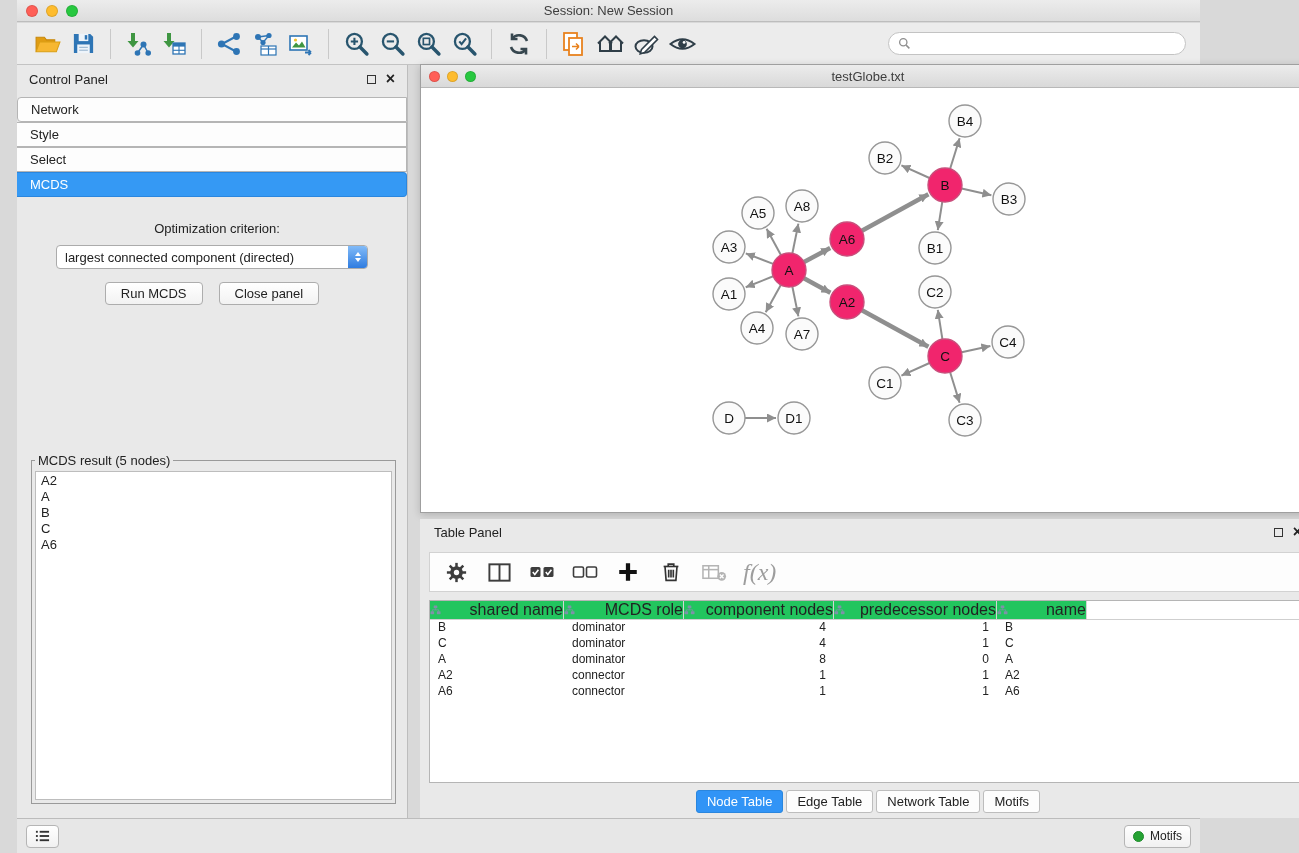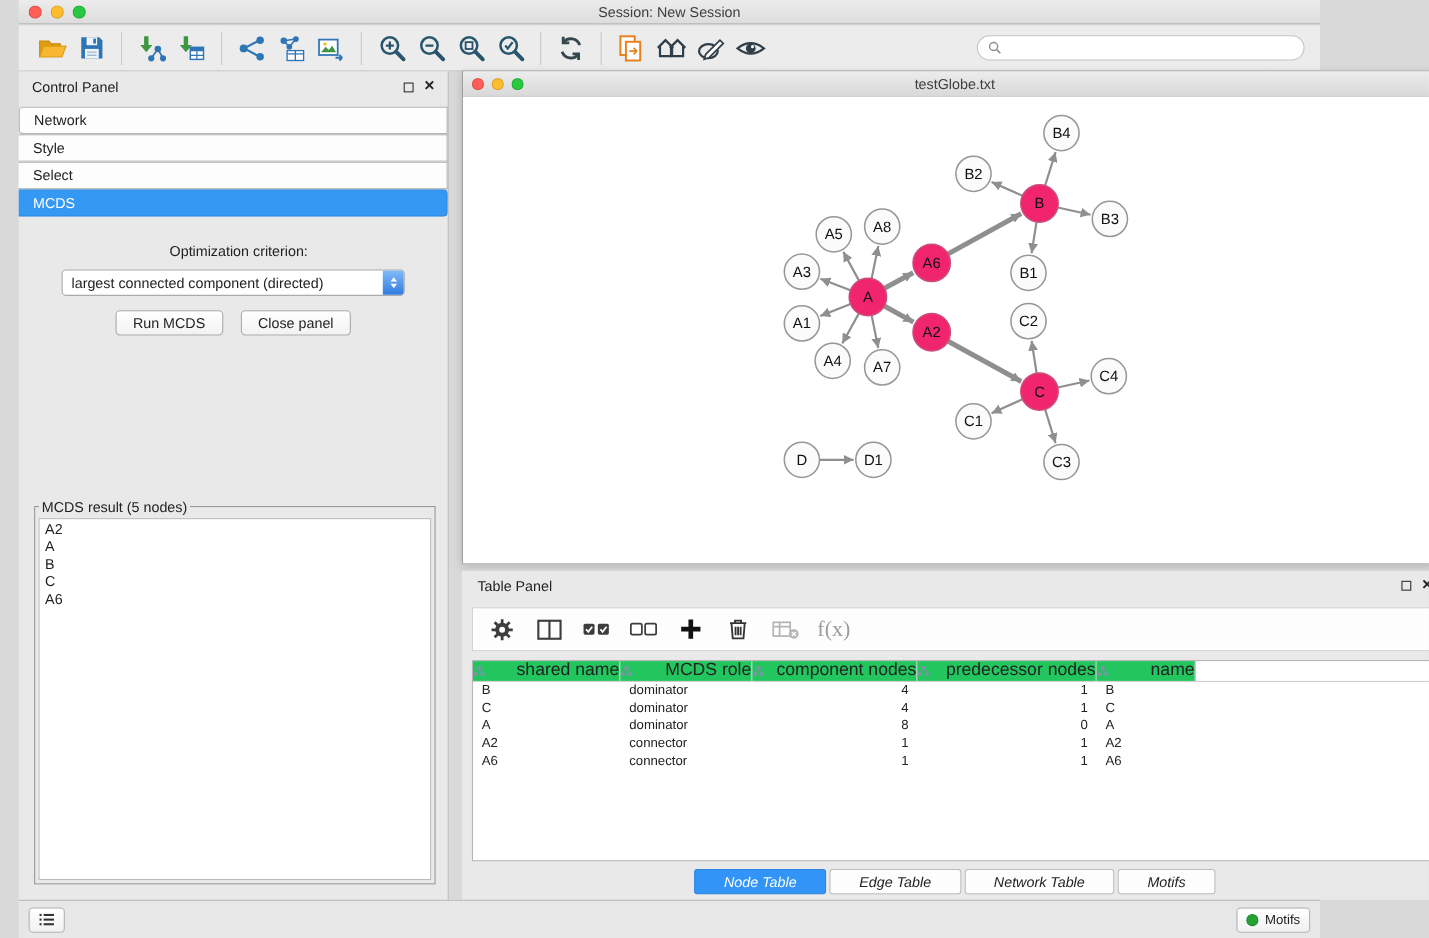--- a/index.html
+++ b/index.html
@@ -107,34 +107,34 @@
   .table-panel {
     position:absolute; left:403px; top:519px; width:896px; bottom:35px;
     background:#e9e9e9; display:flex; flex-direction:column; padding:0 9px;
   }
   .tp-header { height:26px; display:flex; align-items:center; justify-content:space-between; padding:0 5px; }
   .tp-toolbar {
     height:40px; margin-top:7px; background:#fdfdfd; border:1px solid #d2d2d2;
     display:flex; align-items:center; gap:7px; padding:0 8px;
   }
   .tp-btn { width:36px; height:34px; display:flex; align-items:center; justify-content:center; }
-  .fx { font-family:"Liberation Serif", serif; font-size:20px; color:#9d9d9d; margin-left:4px; }
+  .fx { font-family:"Liberation Serif", serif; font-style:italic; font-size:24px; color:#9d9d9d; margin-left:4px; }
   .tbl-box { flex:1; margin-top:8px; background:#fff; border:1px solid #b5b5b5; overflow:hidden; }
   .tbl-headrow { display:flex; height:19px; border-bottom:1px solid #cfcfcf; }
   .th {
     display:flex; align-items:center; justify-content:space-between; gap:4px;
     background:#22c55e; border-right:1px solid #d4d4d4; font-size:16px; color:#222; height:100%;
   }
   .hdr-ico { width:11px; height:10px; flex:0 0 auto; }
   .tr { display:flex; height:16px; }
   .td { font-size:12px; line-height:15px; padding:0 8px; white-space:nowrap; overflow:hidden; }
   .tbl-tabs { height:26px; margin:5px 0 4px; display:flex; justify-content:center; align-items:center; gap:3px; }
   .tbl-tab {
-    font-size:13px; padding:3px 26px; border-radius:3px; background:#fdfdfd;
-    border:1px solid #bdbdbd; color:#222;font-style:italic;
+    font-size:13px; padding:3px 10px; border-radius:3px; background:#fdfdfd;
+    border:1px solid #bdbdbd; color:#222;
   }
   .tbl-tab.active { background:#3194f6; border-color:#2a86de; color:#fff; }
 
   
   .statusbar {
     position:absolute; left:0; right:0; bottom:0; height:35px;
     background:#e7e7e7; border-top:1px solid #bcbcbc;
     display:flex; align-items:center; justify-content:space-between; padding:0 9px;
   }
   .status-btn {

